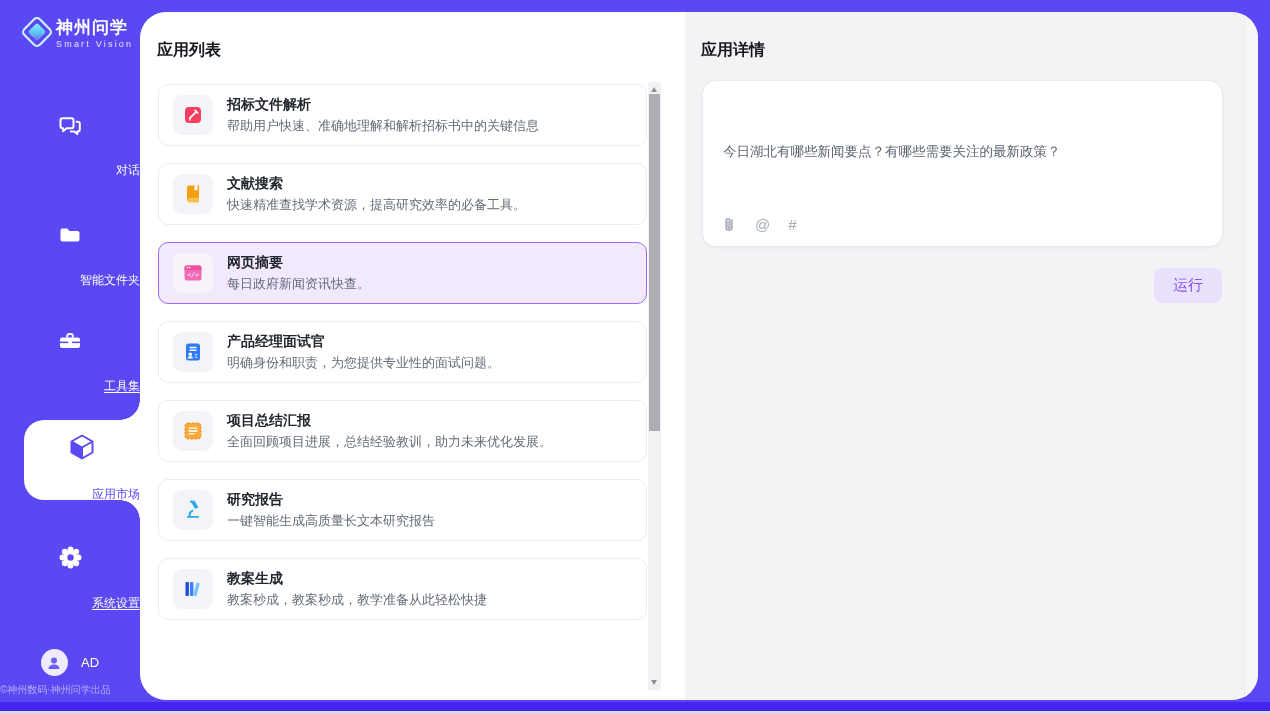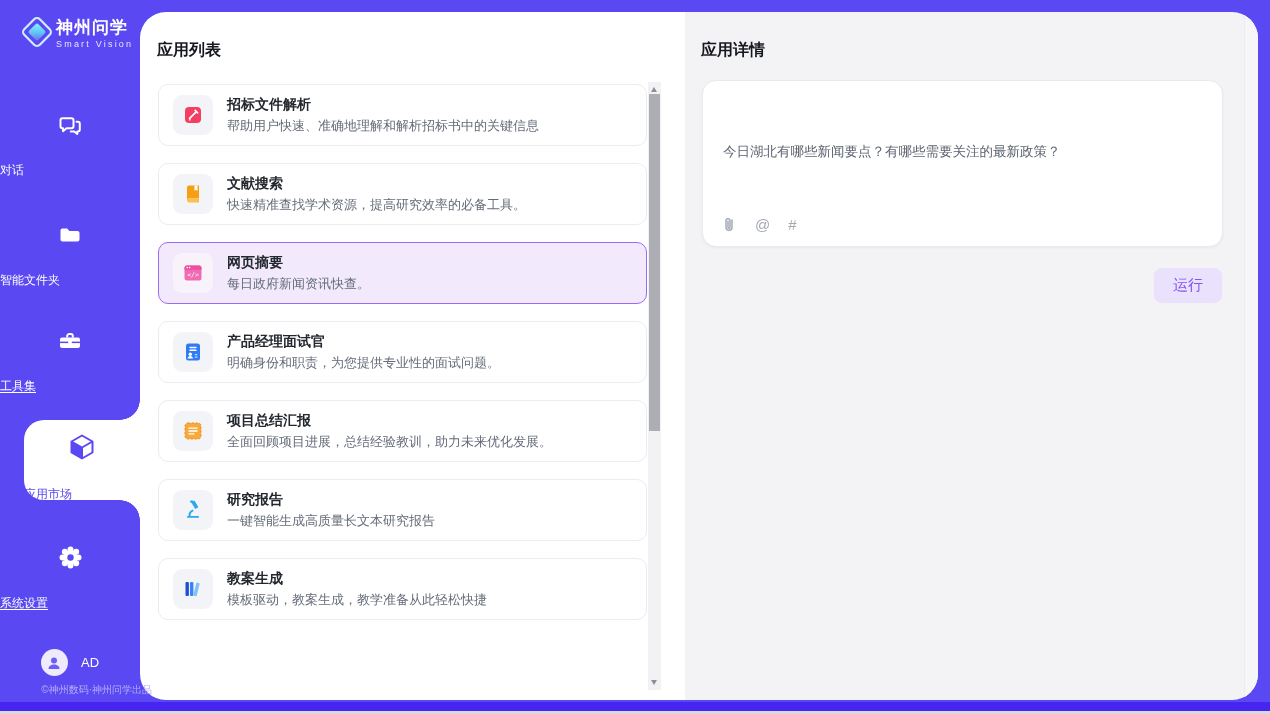--- a/index.html
+++ b/index.html
@@ -11,36 +11,36 @@
   }
   
   .bottom-bar{position:absolute;left:0;right:0;bottom:3px;height:9px;background:#4724ef;z-index:1}
   .bottom-edge{position:absolute;left:0;right:0;bottom:0;height:3px;background:#d7d8e0;z-index:1}
 
   
   .sidebar{position:absolute;left:0;top:0;width:140px;height:714px;z-index:3}
   .logo{position:absolute;top:13px;left:18px;display:flex;align-items:center;}
   .logo-cn{font-size:17px;font-weight:bold;color:#fff;letter-spacing:1px;line-height:1.1}
   .logo-en{font-size:9px;color:#e6e3ff;letter-spacing:2.2px;margin-top:2px}
-  .nav-item{position:absolute;left:0;width:140px;text-align:left;color:#fff;cursor:pointer}
+  .nav-item{position:absolute;left:0;width:140px;text-align:right;color:#fff;cursor:pointer}
   .nav-icon{display:flex;justify-content:center}
   .nav-label{display:inline-block;font-size:12px;margin-top:6px;color:#fff}
   .nav-item.u .nav-label{text-decoration:underline;text-underline-offset:2px}
   .bubble{position:absolute;top:420px;left:24px;width:116px;height:80px;background:#fff;
     border-radius:20px 0 0 20px;cursor:pointer}
   .bubble::before{content:"";position:absolute;top:-20px;right:0;width:20px;height:20px;
     background:radial-gradient(circle at 0 0, rgba(0,0,0,0) 19.5px, #fff 20px)}
   .bubble::after{content:"";position:absolute;bottom:-20px;right:0;width:20px;height:20px;
     background:radial-gradient(circle at 0 100%, rgba(0,0,0,0) 19.5px, #fff 20px)}
   .bubble .nav-label{color:#5a49f2}
   .bubble .nav-icon{margin-top:12px}
   .user-row{position:absolute;top:649px;left:0;width:140px;display:flex;align-items:center;justify-content:center;gap:13px;cursor:pointer}
   .avatar{width:27px;height:27px;border-radius:50%;background:#efeafd;display:flex;align-items:center;justify-content:center}
   .user-label{color:#fff;font-size:13px}
-  .side-footer{position:absolute;top:683px;left:12px;width:140px;text-align:right;font-size:10px;color:#b5acf8;white-space:nowrap}
+  .side-footer{position:absolute;top:683px;left:0;width:140px;text-align:left;font-size:10px;color:#b5acf8;white-space:nowrap}
 
   
   .content{position:absolute;left:140px;top:12px;width:1118px;height:688px;border-radius:26px;overflow:hidden;display:flex;z-index:2}
   .list-panel{width:545px;background:#fff;position:relative;flex:none}
   .detail-panel{flex:1;background:#f3f3f6;position:relative}
   .panel-title{position:absolute;top:28px;font-size:16px;font-weight:bold;color:#15181d;margin:0}
   .list-panel .panel-title{left:17px}
   .detail-panel .panel-title{left:16px}
 
   
@@ -278,21 +278,21 @@
         <div class="card">
           <div class="app-icon">
             <svg width="22" height="22" viewBox="0 0 22 22">
               <rect x="3.5" y="4" width="3.4" height="14" rx="1" fill="#1d4ed8"></rect>
               <rect x="8" y="4" width="3.4" height="14" rx="1" fill="#3b82f6"></rect>
               <rect x="12.8" y="4.6" width="3.4" height="13.6" rx="1" fill="#7cc3f7" transform="rotate(14 14.5 11.4)"></rect>
             </svg>
           </div>
           <div>
             <div class="card-title">教案生成</div>
-            <div class="card-desc">模板驱动，教案生成，教学准备从此轻松快捷</div>
+            <div class="card-desc">教案秒成，教案秒成，教学准备从此轻松快捷</div>
           </div>
         </div>
 
       </div>
 
       <div class="scrollbar">
         <div class="tri-up"></div>
         <div class="scroll-thumb"></div>
         <div class="tri-down"></div>
       </div>

